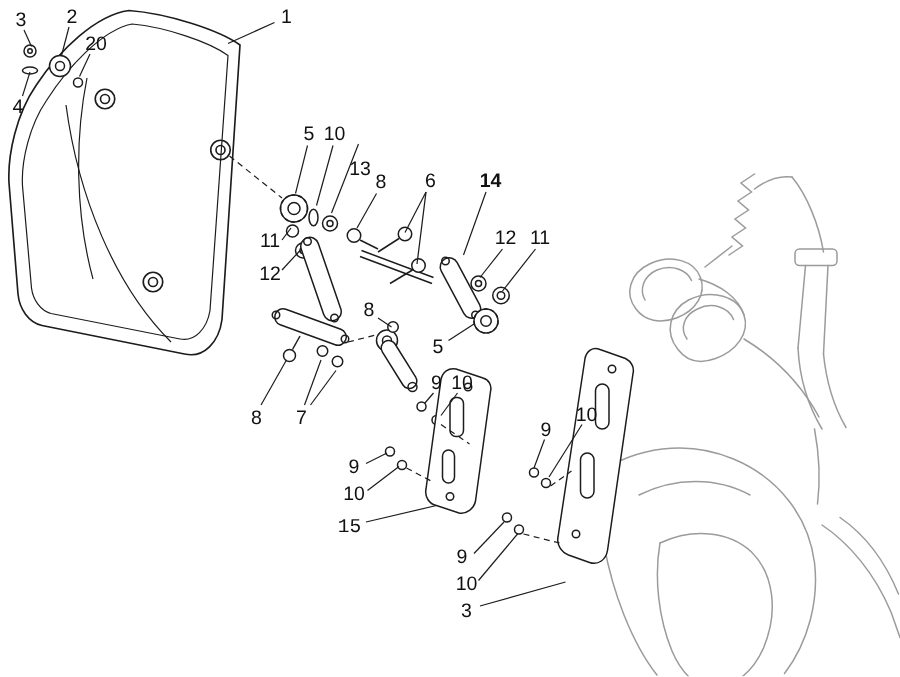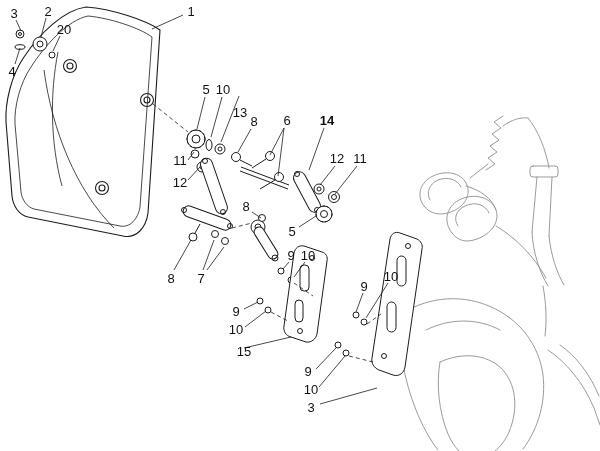--- a/index.html
+++ b/index.html
@@ -246,20 +246,20 @@
       <div class="callout" style="left: 337px; top: 158px;">12</div>
       <div class="callout" style="left: 360px; top: 158px;">11</div>
       <div class="callout" style="left: 246px; top: 206px;">8</div>
       <div class="callout" style="left: 292px; top: 231px;">5</div>
       <div class="callout" style="left: 171px; top: 278px;">8</div>
       <div class="callout" style="left: 201px; top: 278px;">7</div>
       <div class="callout" style="left: 291px; top: 255px;">9</div>
       <div class="callout" style="left: 308px; top: 255px;">10</div>
       <div class="callout" style="left: 236px; top: 311px;">9</div>
       <div class="callout" style="left: 236px; top: 329px;">10</div>
-      <div class="callout" style="left: 244px; top: 351px;">15</div>
+      <div class="callout" style="left: 233px; top: 351px; font-family: Liberation Mono, monospace;">15</div>
       <div class="callout" style="left: 364px; top: 286px;">9</div>
       <div class="callout" style="left: 391px; top: 276px;">10</div>
       <div class="callout" style="left: 308px; top: 371px;">9</div>
       <div class="callout" style="left: 311px; top: 389px;">10</div>
       <div class="callout" style="left: 311px; top: 407px;">3</div>
     </div>
 </div>
 
 </body></html>

